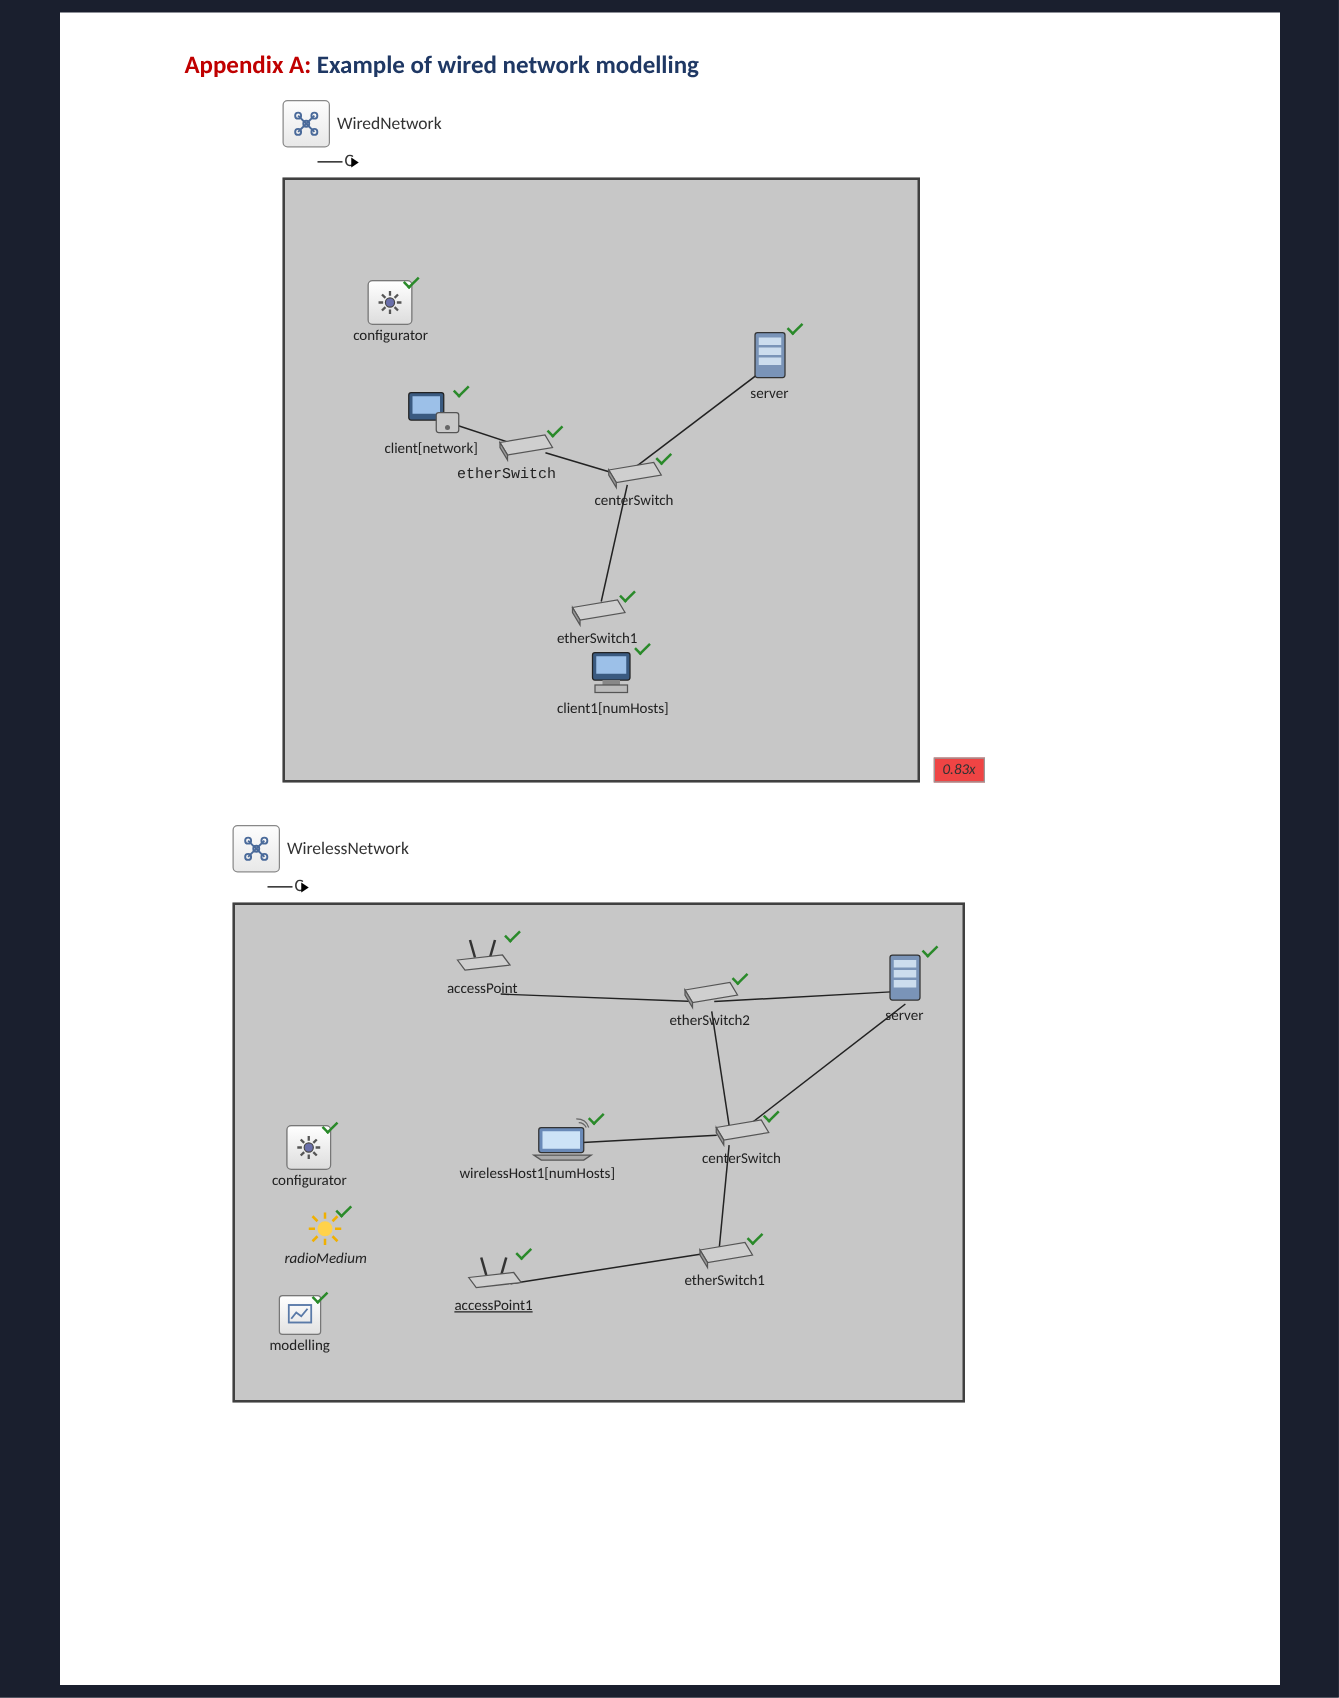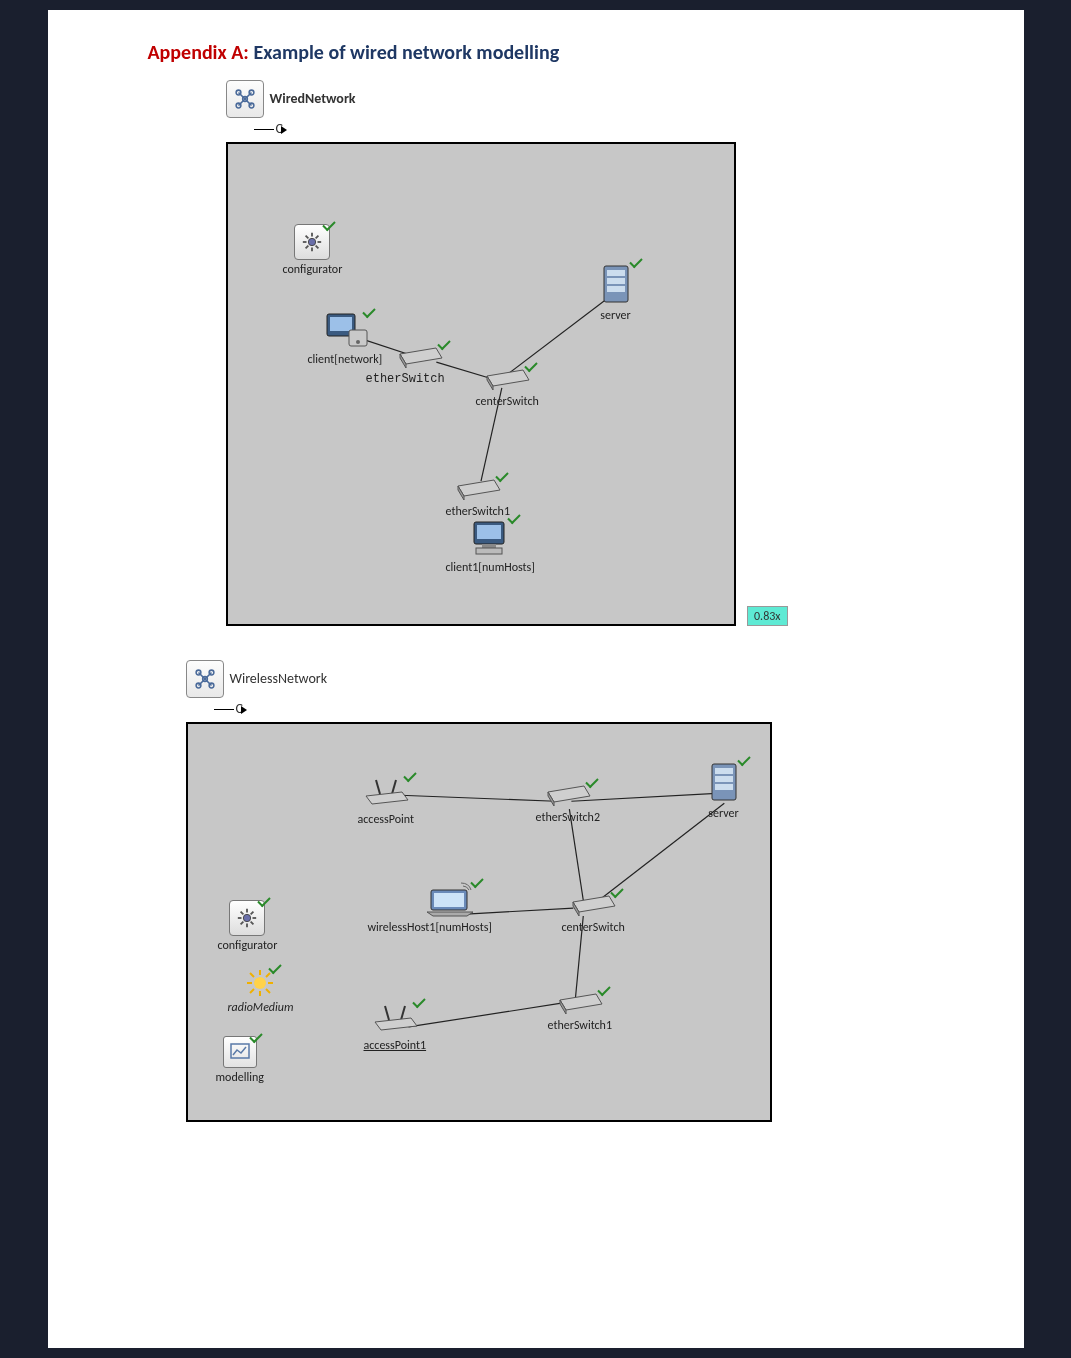--- a/index.html
+++ b/index.html
@@ -7,27 +7,27 @@
   .heading{font-size:20px;font-weight:bold;margin:20px 0 12px 100px;}
   .red{color:#c00000;}
   .blue{color:#1f3864;}
   .diagram-wrap{position:relative;margin-left:130px;}
   .net-icon-box{position:absolute;width:36px;height:36px;border:1px solid #888;border-radius:4px;background:linear-gradient(#fdfdfd,#e8e8e8);display:flex;align-items:center;justify-content:center;}
   .net-icon-box svg{width:26px;height:26px;}
   .net-title{position:absolute;font-size:14px;color:#333;}
   .arrow-c{position:absolute;font-size:14px;color:#333;}
   .arrow-c::before{content:"";display:inline-block;width:20px;border-top:1px solid #000;vertical-align:middle;margin-right:2px;}
   .arrow-c::after{content:"";display:inline-block;border-left:6px solid #000;border-top:4px solid transparent;border-bottom:4px solid transparent;vertical-align:middle;margin-left:-2px;margin-right:4px;}
-  .canvas{position:relative;background:#c7c7c7;border:2px solid #000000;box-sizing:border-box;}
+  .canvas{position:relative;background:#c7c7c7;border:2px solid #404040;box-sizing:border-box;}
   .canvas svg.links{position:absolute;left:0;top:0;width:100%;height:100%;}
   .node{position:absolute;display:flex;flex-direction:column;align-items:center;font-size:12px;color:#222;white-space:nowrap;}
   .node .lbl{margin-top:2px;}
   .tick{position:absolute;right:-4px;top:-4px;width:10px;height:10px;}
   .tick::before{content:"";position:absolute;width:10px;height:5px;border-left:2px solid #2a8a2a;border-bottom:2px solid #2a8a2a;transform:rotate(-45deg);left:0;top:0;}
-  .zoom-badge{position:absolute;right:-54px;bottom:-2px;background:#5eead4;border:1px solid #999;font-size:12px;padding:2px 6px;color:#333;}
+  .zoom-badge{position:absolute;right:-54px;bottom:-2px;background:#ef4444;border:1px solid #999;font-size:12px;padding:2px 6px;color:#333;font-style:italic;}
   
   .icon{position:relative;}
 </style>
 </head>
 <body>
 
 <div class="page">
 
   <div class="heading">
     <span class="red">Appendix A: </span><span class="blue">Example of wired network modelling</span>
@@ -42,21 +42,21 @@
             <circle cx="6" cy="18" r="2.2"></circle>
             <circle cx="18" cy="18" r="2.2"></circle>
             <circle cx="12" cy="12" r="2.2"></circle>
             <line x1="6" y1="6" x2="12" y2="12"></line>
             <line x1="18" y1="6" x2="12" y2="12"></line>
             <line x1="6" y1="18" x2="12" y2="12"></line>
             <line x1="18" y1="18" x2="12" y2="12"></line>
           </g>
         </svg>
     </div>
-    <div class="net-title" style="left:92px;top:14px;font-weight:bold;">WiredNetwork</div>
+    <div class="net-title" style="left:92px;top:14px;">WiredNetwork</div>
     <div class="arrow-c" style="left:76px;top:44px;"><span>C</span></div>
 
     <div class="canvas" style="left:48px;top:66px;width:510px;height:484px;position:absolute;">
       <svg class="links" viewBox="0 0 510 484" preserveAspectRatio="none">
         <g stroke="#222" stroke-width="1.2">
           <line x1="130" y1="195" x2="200" y2="218"></line>
           <line x1="210" y1="220" x2="270" y2="238"></line>
           <line x1="282" y1="232" x2="390" y2="150"></line>
           <line x1="276" y1="246" x2="255" y2="340"></line>
         </g>
@@ -185,21 +185,21 @@
           <line x1="386" y1="78" x2="532" y2="70"></line>
           <line x1="384" y1="86" x2="398" y2="178"></line>
           <line x1="406" y1="184" x2="540" y2="80"></line>
           <line x1="398" y1="194" x2="390" y2="278"></line>
           <line x1="376" y1="282" x2="222" y2="306"></line>
           <line x1="280" y1="192" x2="388" y2="186"></line>
         </g>
       </svg>
 
 
-      <div class="node" style="left:170px;top:52px;">
+      <div class="node" style="left:170px;top:24px;">
         <div class="icon" style="width:48px;height:34px;">
           <svg width="48" height="34" viewBox="0 0 48 34">
               <line x1="14" y1="4" x2="18" y2="18" stroke="#333" stroke-width="2"></line>
               <line x1="34" y1="4" x2="30" y2="18" stroke="#333" stroke-width="2"></line>
               <polygon points="4,20 40,16 46,24 10,28" fill="#cfcfcf" stroke="#555"></polygon>
             </svg>
           <span class="tick"></span>
         </div>
         <div class="lbl">accessPoint</div>
       </div>
@@ -241,21 +241,21 @@
                 <line x1="16" y1="16" x2="19" y2="19"></line>
                 <line x1="5" y1="19" x2="8" y2="16"></line>
                 <line x1="16" y1="8" x2="19" y2="5"></line>
               </g>
             </svg>
           <span class="tick"></span>
         </div>
         <div class="lbl">configurator</div>
       </div>
 
-      <div class="node" style="left:220px;top:158px;">
+      <div class="node" style="left:220px;top:170px;">
         <div class="icon" style="width:54px;height:36px;">
           <svg width="54" height="36" viewBox="0 0 54 36">
               <rect x="8" y="8" width="36" height="20" rx="2" fill="#6a8ab8" stroke="#333"></rect>
               <rect x="11" y="11" width="30" height="14" fill="#cde3f7"></rect>
               <polygon points="4,30 50,30 44,34 10,34" fill="#aaa" stroke="#555"></polygon>
               <g stroke="#666" fill="none" stroke-width="1">
                 <path d="M40 4 q4 0 6 4"></path>
                 <path d="M38 1 q8 0 10 7"></path>
               </g>
             </svg>

